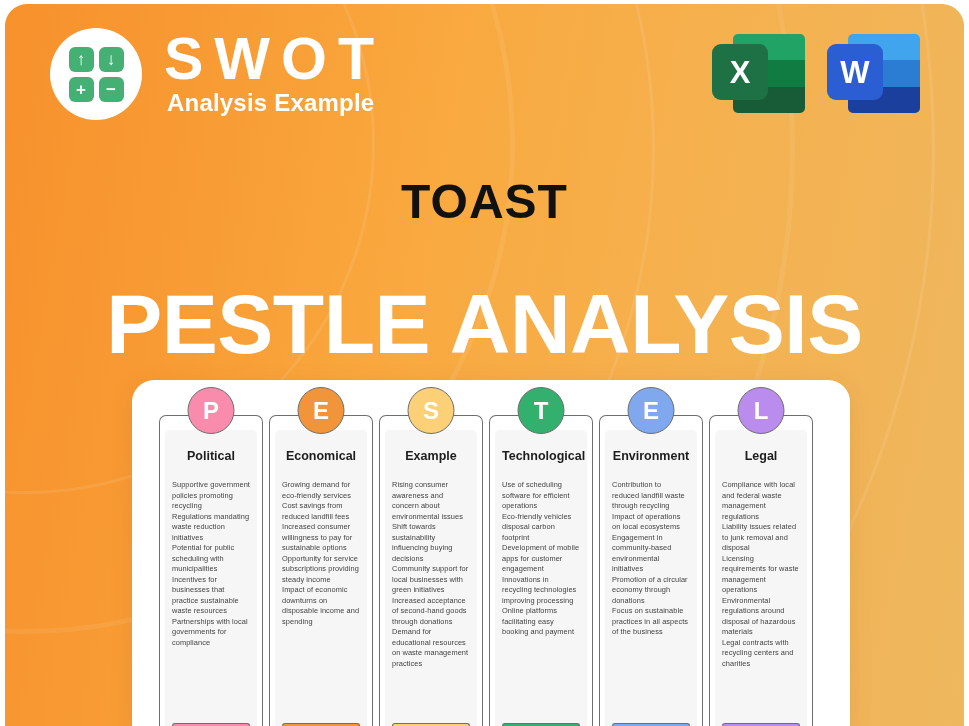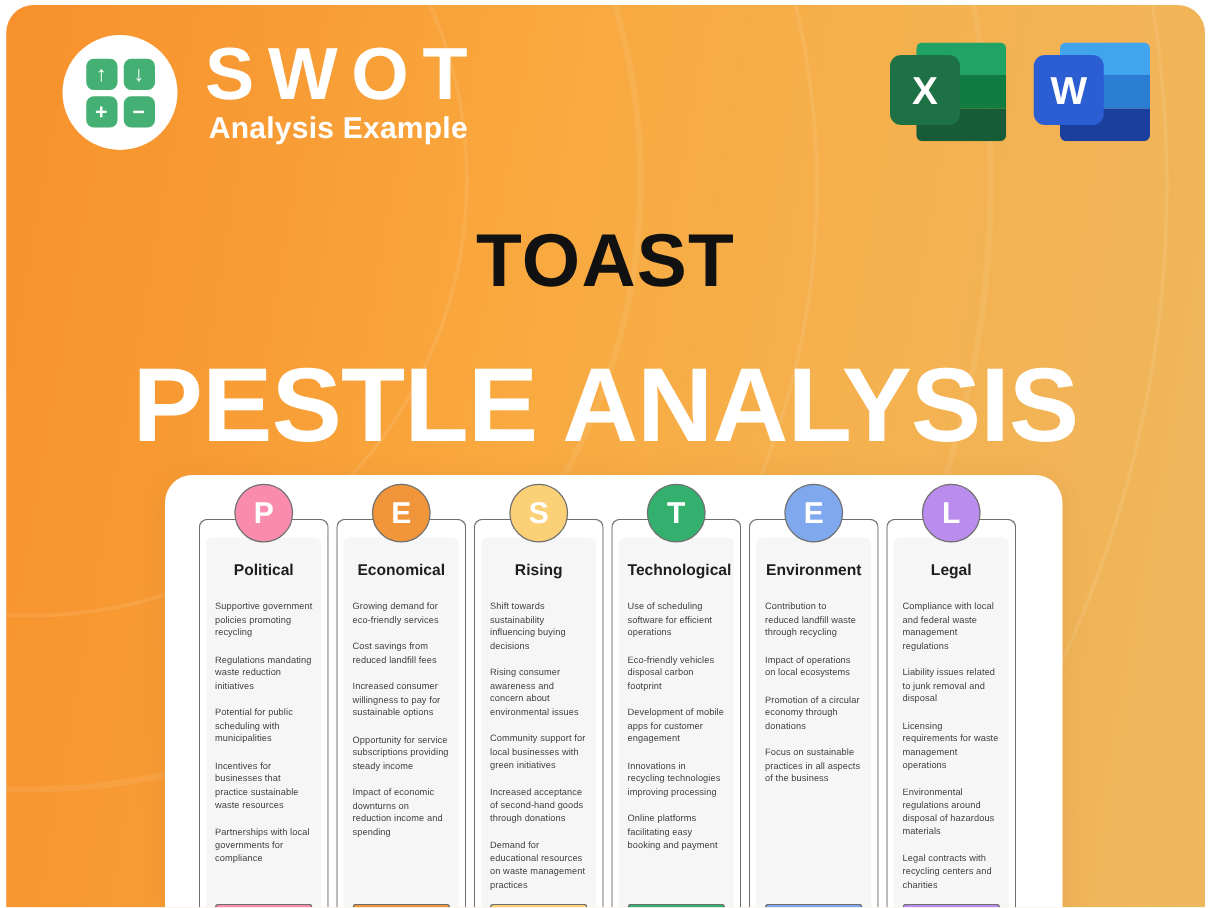--- a/index.html
+++ b/index.html
@@ -89,21 +89,21 @@
   .xl .r3 { background: #185c37; }
   .wd .oi-tab { background: #2b5dd3; }
   .wd .r1 { background: #41a5ee; }
   .wd .r2 { background: #2b7cd3; }
   .wd .r3 { background: #1b3f9c; }
 
   
   #brand-title {
     position: absolute; left: 0; right: 0; top: 170px;
     text-align: center; color: #111111;
-    font-size: 60px; font-weight: 700; letter-spacing: 1px;
+    font-size: 48px; font-weight: 700; letter-spacing: 1px;
   }
   #main-title {
     position: absolute; left: 0; right: 0; top: 272px;
     text-align: center; color: #ffffff;
     font-size: 84px; font-weight: 700; letter-spacing: -0.5px;
   }
 
   
   #board {
     position: absolute;
@@ -145,21 +145,21 @@
     border: 1.4px solid #6e6e6e;
     display: flex; align-items: center; justify-content: center;
     color: #ffffff; font-size: 24px; font-weight: 700; line-height: 1;
     z-index: 4;
   }
   .col-title {
     text-align: center;
     font-size: 12.5px; font-weight: 700; color: #1d1d1d;
     margin-bottom: 17px; white-space: nowrap;
   }
-  .bullets { display: flex; flex-direction: column; gap: 11px; }
+  .bullets { display: flex; flex-direction: column; gap: 0; }
   .bullet {
     font-size: 7.4px; line-height: 1.42;
     color: #3f3f3f; letter-spacing: 0.01em;
   }
   .col-footer {
     margin-top: auto;
     height: 22px;
     border-radius: 3px 3px 0 0;
     border: 1.2px solid #6e6e6e;
     border-bottom: none;
@@ -232,32 +232,32 @@
           </div>
           <div class="col">
             <div class="badge" style="background: rgb(240, 149, 58);">E</div>
             <div class="col-inner">
               <div class="col-title">Economical</div>
               <div class="bullets">
                 <div class="bullet">Growing demand for eco-friendly services</div>
                 <div class="bullet">Cost savings from reduced landfill fees</div>
                 <div class="bullet">Increased consumer willingness to pay for sustainable options</div>
                 <div class="bullet">Opportunity for service subscriptions providing steady income</div>
-                <div class="bullet">Impact of economic downturns on reduction income and spending</div>
+                <div class="bullet">Impact of economic downturns on disposable income and spending</div>
               </div>
               <div class="col-footer" style="background: rgb(240, 149, 58);"></div>
             </div>
           </div>
           <div class="col">
             <div class="badge" style="background: rgb(251, 208, 119);">S</div>
             <div class="col-inner">
-              <div class="col-title">Rising</div>
-              <div class="bullets">
+              <div class="col-title">Example</div>
+              <div class="bullets">
+                <div class="bullet">Rising consumer awareness and concern about environmental issues</div>
                 <div class="bullet">Shift towards sustainability influencing buying decisions</div>
-                <div class="bullet">Rising consumer awareness and concern about environmental issues</div>
                 <div class="bullet">Community support for local businesses with green initiatives</div>
                 <div class="bullet">Increased acceptance of second-hand goods through donations</div>
                 <div class="bullet">Demand for educational resources on waste management practices</div>
               </div>
               <div class="col-footer" style="background: rgb(251, 208, 119);"></div>
             </div>
           </div>
           <div class="col">
             <div class="badge" style="background: rgb(52, 176, 110);">T</div>
             <div class="col-inner">
@@ -272,20 +272,21 @@
               <div class="col-footer" style="background: rgb(52, 176, 110);"></div>
             </div>
           </div>
           <div class="col">
             <div class="badge" style="background: rgb(127, 168, 239);">E</div>
             <div class="col-inner">
               <div class="col-title">Environment</div>
               <div class="bullets">
                 <div class="bullet">Contribution to reduced landfill waste through recycling</div>
                 <div class="bullet">Impact of operations on local ecosystems</div>
+                <div class="bullet">Engagement in community-based environmental initiatives</div>
                 <div class="bullet">Promotion of a circular economy through donations</div>
                 <div class="bullet">Focus on sustainable practices in all aspects of the business</div>
               </div>
               <div class="col-footer" style="background: rgb(127, 168, 239);"></div>
             </div>
           </div>
           <div class="col">
             <div class="badge" style="background: rgb(185, 140, 238);">L</div>
             <div class="col-inner">
               <div class="col-title">Legal</div>

